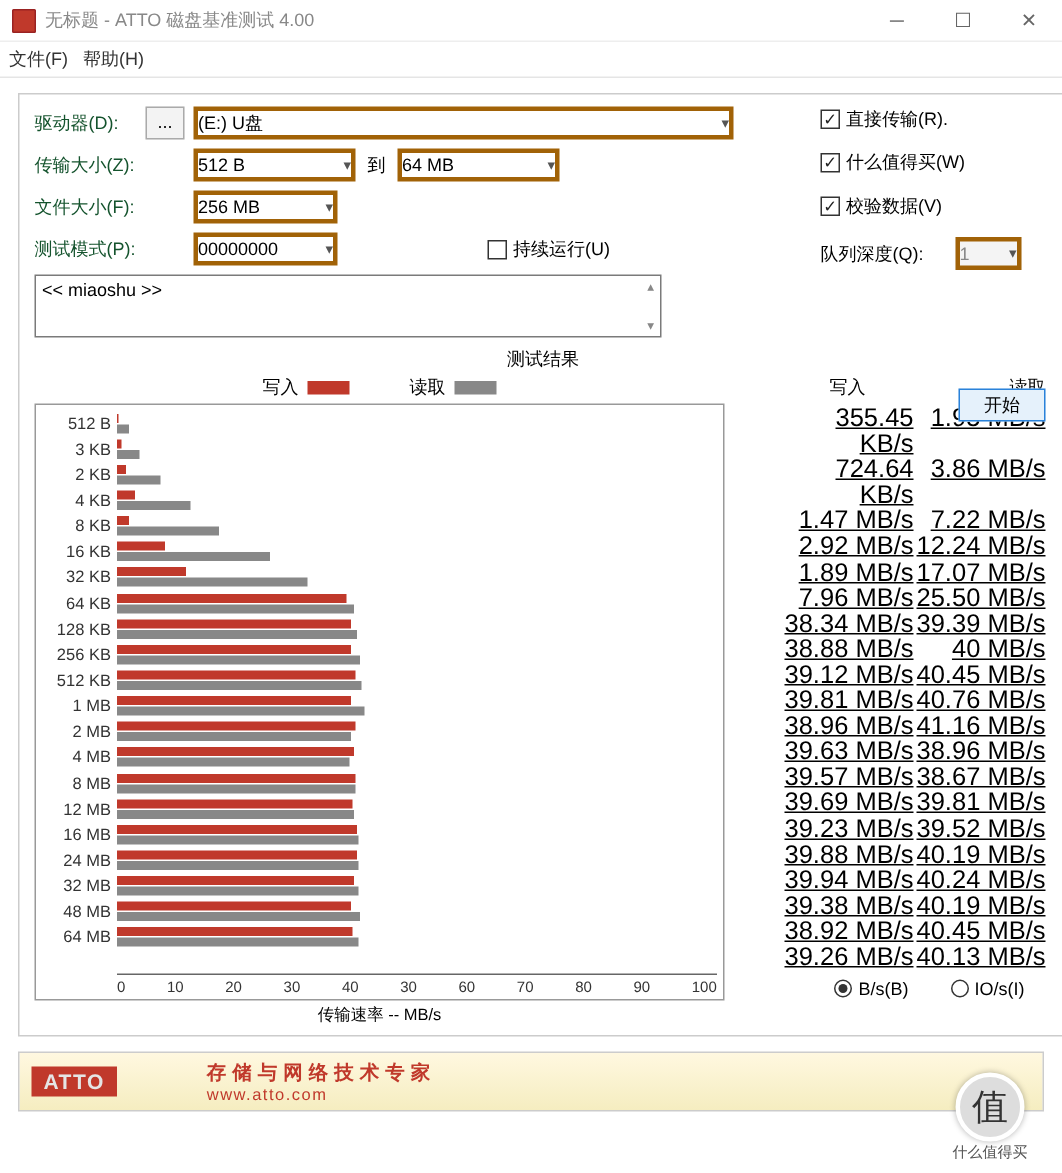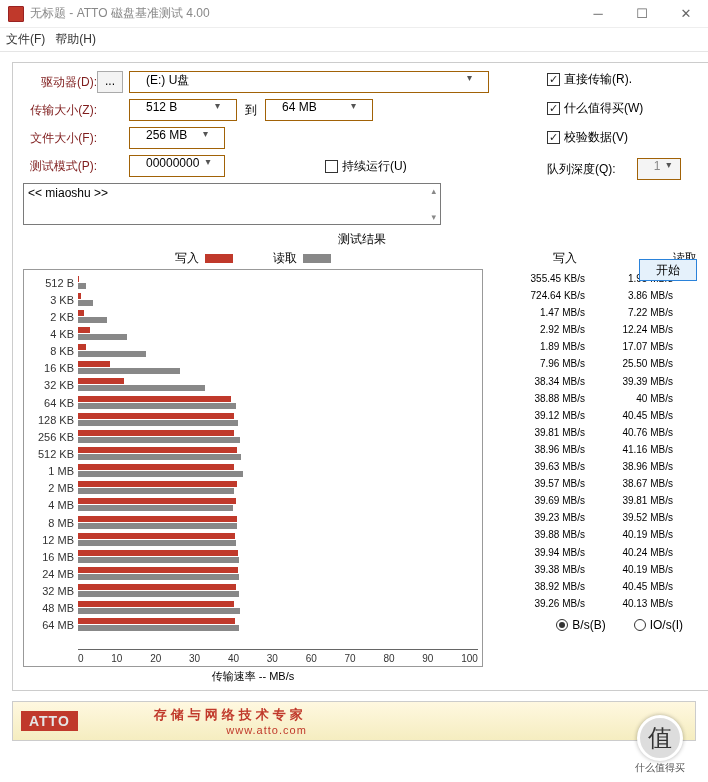--- a/index.html
+++ b/index.html
@@ -6,23 +6,23 @@
   body { font-family: "Microsoft YaHei", "Segoe UI", Tahoma, sans-serif; font-size: 12px; background: #fff; width: 708px; height: 782px; overflow: hidden; position: relative; }
   .titlebar { height: 28px; background: #fff; display: flex; align-items: center; padding: 0 0 0 8px; border-bottom: 1px solid #eee; }
   .titlebar .app-icon { width: 16px; height: 16px; background: #c0392b; border: 1px solid #922; margin-right: 6px; border-radius: 1px; }
   .titlebar .title { flex: 1; color: #888; font-size: 12px; }
   .titlebar .winbtn { width: 44px; height: 28px; display: flex; align-items: center; justify-content: center; color: #666; font-size: 13px; cursor: pointer;}
   .menubar { height: 24px; display: flex; align-items: center; padding: 0 6px; gap: 10px; border-bottom: 1px solid #e5e5e5; }
   .menubar span { color: #333; cursor: pointer;}
   .main { padding: 10px 12px 4px 12px; }
   fieldset.main-fs { border: 1px solid #ccc; padding: 8px 10px 6px 10px; position: relative; }
   .row { display: flex; align-items: center; margin-bottom: 6px; }
-  .lbl { width: 74px; color: #7f1d1d; text-align: right; }
+  .lbl { width: 74px; color: #14532d; }
   .dotbtn { width: 26px; height: 22px; border: 1px solid #aaa; background: #f3f3f3; text-align: center; line-height: 18px; margin-right: 6px; cursor: pointer;}
-  .sel { border: 1px solid #a16207; background: #fff; height: 22px; padding: 0 16px; display: flex; justify-content: space-between; cursor: pointer;}
+  .sel { border: 3px solid #a16207; background: #fff; height: 22px; padding: 0 0; display: flex; align-items: center; justify-content: space-between; cursor: pointer;}
   .sel .chev { font-size: 10px; color: #555; margin-left: 6px; }
   .chk { display: flex; align-items: center; gap: 4px; cursor: pointer;}
   .chk .box { width: 13px; height: 13px; border: 1px solid #333; display: inline-flex; align-items: center; justify-content: center; font-size: 11px; color: #222;}
   .right-col { position: absolute; right: 14px; top: 8px; width: 150px; }
   .right-col .chk { margin-bottom: 12px; }
   .right-col .qrow { display: flex; align-items: center; gap: 21px; }
   .textbox { border: 1px solid #7a7a7a; width: 418px; height: 42px; padding: 2px 4px; display: flex; justify-content: space-between;}
   .textbox .scrolls { display:flex; flex-direction: column; justify-content: space-between; font-size: 9px; color: #888;}
   .startbtn { position: absolute; right: 14px; top: 196px; width: 58px; height: 22px; border: 1px solid #2a82da; background: #e5f1fb; display:flex; align-items:center; justify-content:center; cursor:pointer;}
   .results-title { text-align: center; margin: 6px 0 2px 0; }
@@ -40,29 +40,29 @@
   .bar-row { height: 16px; position: relative;}
   .bar { height: 6px; position: absolute; left: 0;}
   .bar.write { background: #c0392b; top: 1px;}
   .bar.read { background: #888; top: 8px;}
   .xaxis { position: absolute; bottom: 16px; left: 54px; right: 4px; height: 1px; background: #666;}
   .xticks { position: absolute; bottom: 2px; left: 54px; right: 4px; display: flex; justify-content: space-between; font-size: 10px; color: #333;}
   .xlabel { text-align: center; font-size: 11px; margin-top: 2px;}
   .data-col { flex: 1; padding-left: 14px;}
   .data-col .hdr { display: flex; justify-content: flex-end; gap: 40px; margin-bottom: 3px; padding-right: 4px;}
   .data-col .hdr span { width: 80px; text-align: right;}
-  .data-col .drow { display: flex; font-size: 10px; line-height: 17.1px; padding-right: 4px;}
+  .data-col .drow { display: flex; justify-content: flex-end; font-size: 17px; line-height: 17.1px; padding-right: 4px; text-decoration: underline;}
   .data-col .drow span { width: 88px; text-align: right;}
   .radios { display: flex; justify-content: flex-end; gap: 28px; margin-top: 6px; padding-right: 18px;}
   .radio { display:flex; align-items:center; gap:4px; cursor:pointer;}
   .radio .circ { width:12px; height:12px; border:1px solid #333; border-radius:50%; display:inline-flex; align-items:center; justify-content:center;}
   .radio .circ.on::after { content:""; width:6px; height:6px; background:#333; border-radius:50%;}
   .footer { margin: 6px 12px 0 12px; border: 1px solid #ccc; height: 40px; background: linear-gradient(#fff8e0,#f5edc0); display:flex; align-items:center; padding: 0 8px; gap: 60px;}
   .footer .logo { background:#c0392b; color:#e5e5e5; font-weight:bold; padding:2px 8px; font-size:14px; letter-spacing:1px;}
-  .footer .txt { text-align:right; color:#c0392b; font-weight:bold; letter-spacing: 4px; font-size:13px;margin-left:16px;}
+  .footer .txt { text-align:left; color:#c0392b; font-weight:bold; letter-spacing: 4px; font-size:13px;}
   .footer .txt .sub{ letter-spacing:1px; font-weight:normal; display:block; font-size:11px;}
   .watermark { position:absolute; right:8px; bottom:6px; width:80px; height:62px; display:flex; flex-direction:column; align-items:center; justify-content:center; color:#555; font-size:10px;}
   .watermark .wc { width:46px; height:46px; border-radius:50%; background:#ddd; border:3px solid #fff; display:flex; align-items:center; justify-content:center; font-size:24px; color:#333; box-shadow:0 0 4px rgba(0,0,0,.3);}
 </style>
 </head>
 <body>
 
 <div class="titlebar">
   <span class="app-icon"></span>
   <span class="title">无标题 - ATTO 磁盘基准测试 4.00</span>

